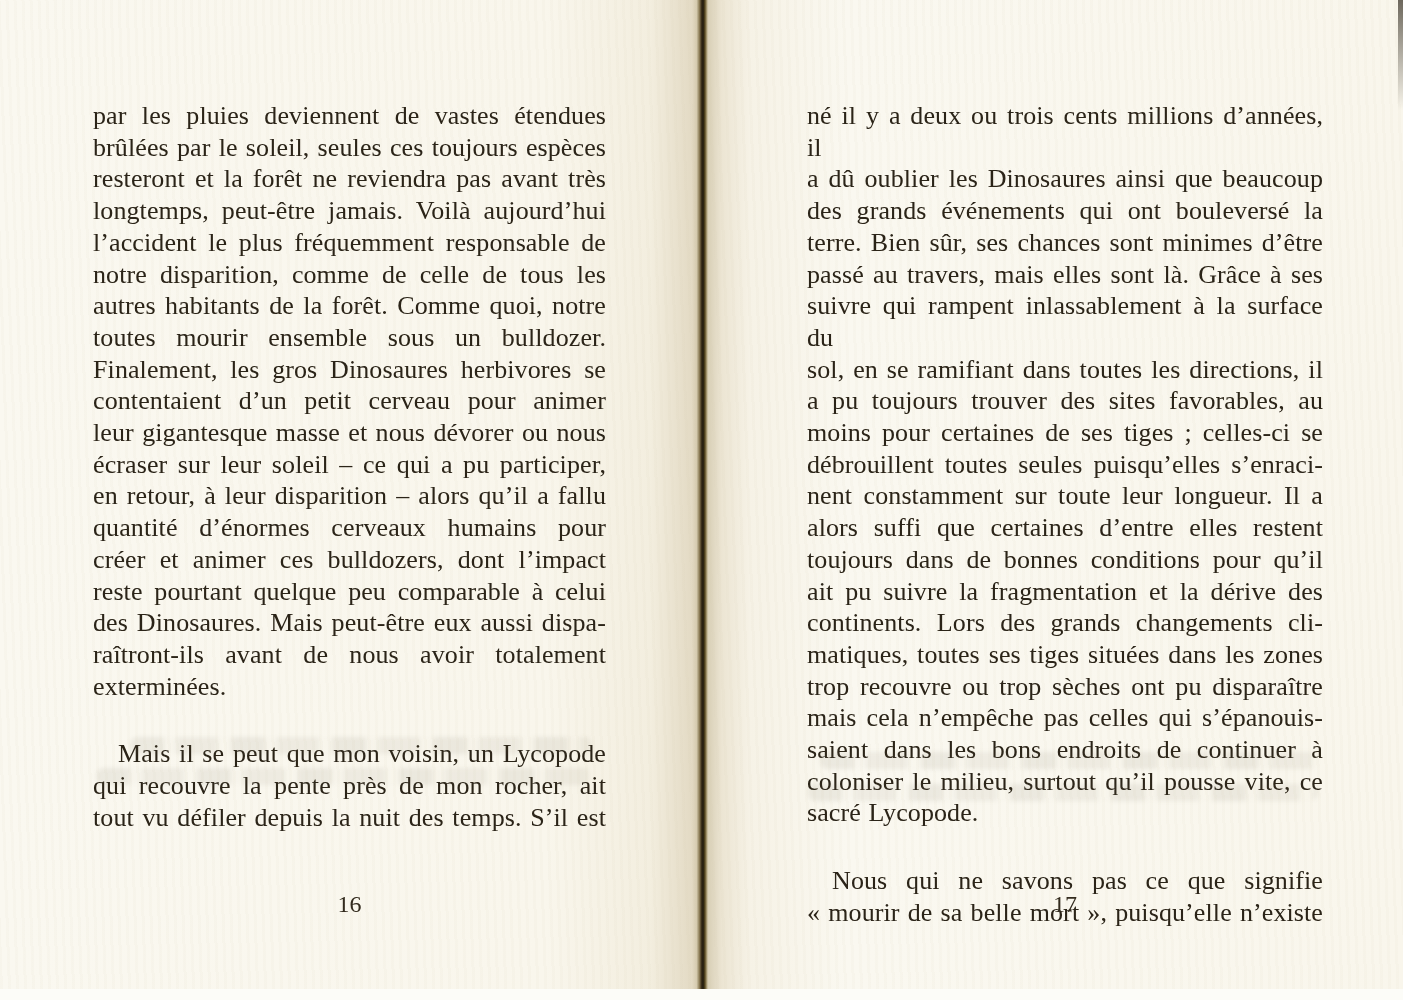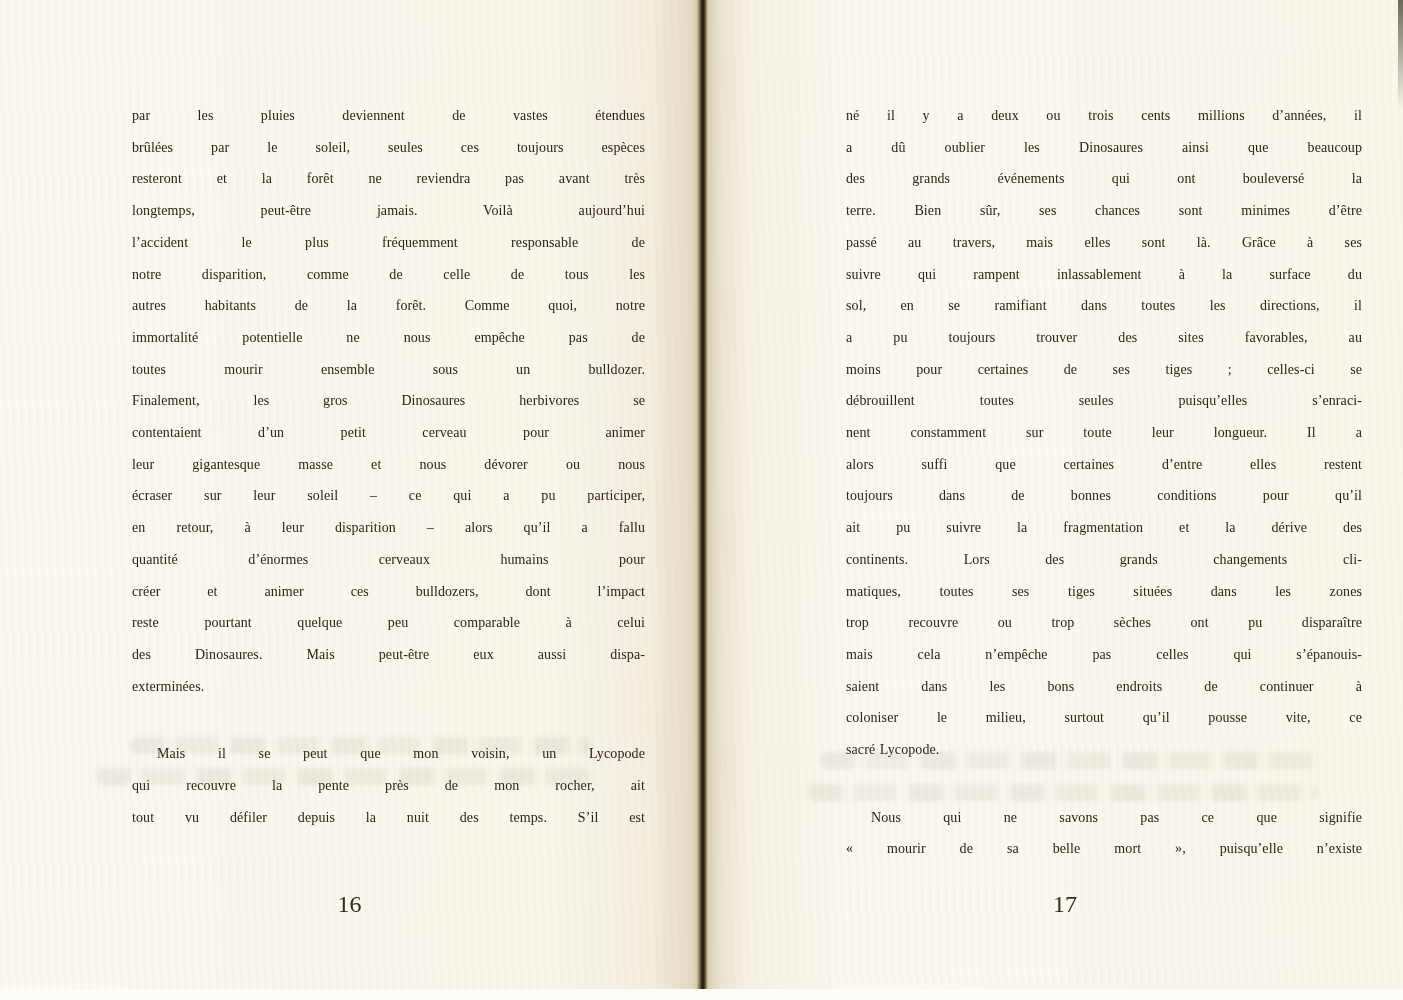--- a/index.html
+++ b/index.html
@@ -46,25 +46,24 @@
     left: 697px;
     top: 0;
     width: 11px;
     height: 990px;
     background: linear-gradient(to right,
       #c9bfa2 0%, #8a7a54 22%, #3d311c 40%, #1f180d 55%, #57481f 72%, #a89a74 88%, #d8cfb6 100%);
   }
   .text-block {
     position: absolute;
     top: 100px;
-    font-size: 14px;
+    font-size: 26px;
     line-height: 31.7px;
     letter-spacing: 0.1px;
     word-spacing: 1px;
-    margin-left: 39px;
   }
   .page-left .text-block { left: 93px; width: 513px; }
   .page-right .text-block { left: 99px; width: 516px; }
   .para + .para { margin-top: 36px; }
   .line {
     text-align: justify;
     text-align-last: justify;
     white-space: normal;
   }
   .line.no-just { text-align-last: left; }
@@ -120,31 +119,31 @@
   <div class="page page-left">
     <div class="text-block">
         <div class="para">
           <div class="line">par les pluies deviennent de vastes étendues</div>
           <div class="line">brûlées par le soleil, seules ces toujours espèces</div>
           <div class="line">resteront et la forêt ne reviendra pas avant très</div>
           <div class="line">longtemps, peut-être jamais. Voilà aujourd’hui</div>
           <div class="line">l’accident le plus fréquemment responsable de</div>
           <div class="line">notre disparition, comme de celle de tous les</div>
           <div class="line">autres habitants de la forêt. Comme quoi, notre</div>
-          <div class="line">immortalité potentielle ne nous empêche pas de</div>
           <div class="line">toutes mourir ensemble sous un bulldozer.</div>
           <div class="line">Finalement, les gros Dinosaures herbivores se</div>
           <div class="line">contentaient d’un petit cerveau pour animer</div>
           <div class="line">leur gigantesque masse et nous dévorer ou nous</div>
           <div class="line">écraser sur leur soleil – ce qui a pu participer,</div>
           <div class="line">en retour, à leur disparition – alors qu’il a fallu</div>
           <div class="line">quantité d’énormes cerveaux humains pour</div>
           <div class="line">créer et animer ces bulldozers, dont l’impact</div>
           <div class="line">reste pourtant quelque peu comparable à celui</div>
           <div class="line">des Dinosaures. Mais peut-être eux aussi dispa-</div>
+          <div class="line">raîtront-ils avant de nous avoir totalement</div>
           <div class="line no-just">exterminées.</div>
         </div>
         <div class="para">
           <div class="line indent">Mais il se peut que mon voisin, un Lycopode</div>
           <div class="line">qui recouvre la pente près de mon rocher, ait</div>
           <div class="line">tout vu défiler depuis la nuit des temps. S’il est</div>
         </div>
       </div>
     <div class="ghost ghost-l1"></div>
     <div class="ghost ghost-l2"></div>

